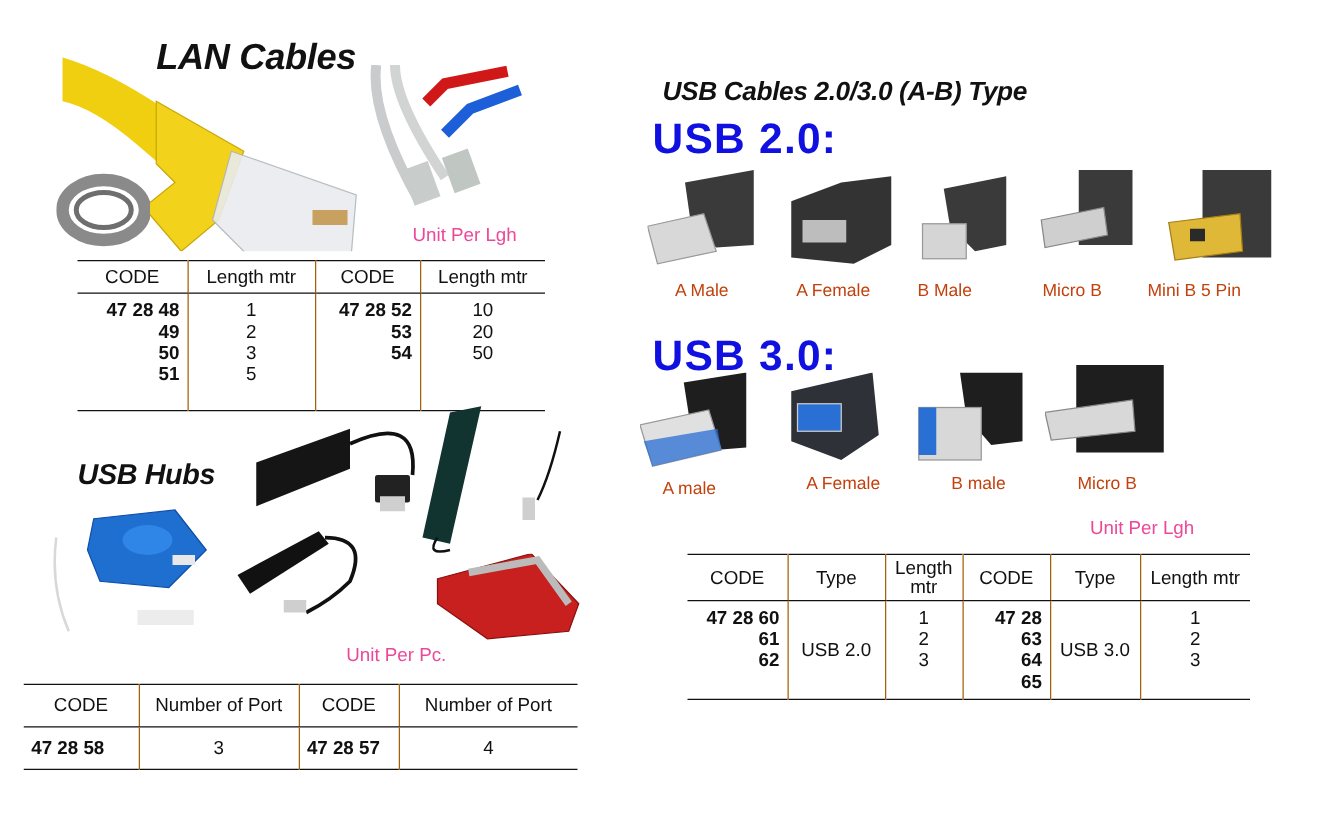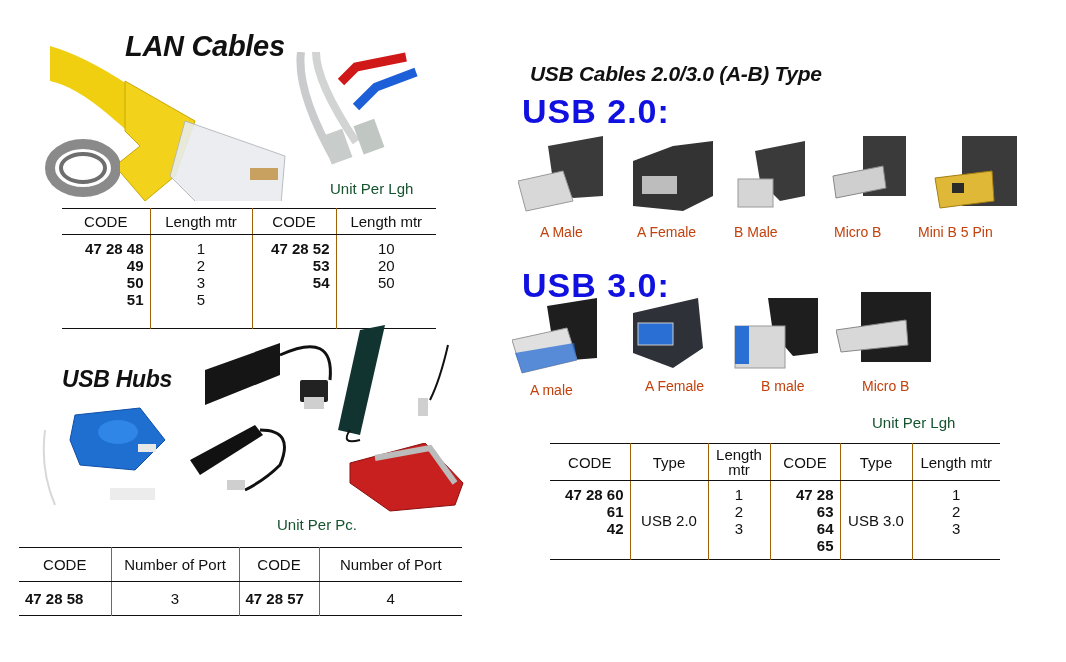--- a/index.html
+++ b/index.html
@@ -1,21 +1,21 @@
 <!DOCTYPE html>
 <html><head>
 <meta charset="utf-8">
 <style>
   * { box-sizing: border-box; margin: 0; padding: 0; }
   html, body { width: 1066px; height: 662px; background: #ffffff; overflow: hidden; }
   body { position: relative; font-family: "Liberation Sans", sans-serif; color: #111; }
   .abs { position: absolute; }
   .section-title { font-weight: bold; font-style: italic; color: #111; letter-spacing: -0.3px; }
   .usb-heading { font-family: Liberation Sans, sans-serif; font-weight: bold; color: #1010e0; font-size: 34px; letter-spacing: 1px; }
-  .unit { font-size: 15px; color: #14532d; }
+  .unit { font-size: 15px; color: #ec4899; }
   table.spec { position: absolute; border-collapse: collapse; font-size: 15px; }
   table.spec th { font-weight: normal; text-align: center; padding: 4px 6px; border-bottom: 1px solid #111; }
   table.spec td { text-align: center; vertical-align: top; padding: 5px 6px; line-height: 17px; }
   table.spec th + th, table.spec td + td { border-left: 1px solid #a16207; }
   table.spec { border-top: 1px solid #111; border-bottom: 1px solid #111; }
   table.spec td.code { font-weight: bold; text-align: right; }
   table.spec td .line { display: block; }
   .conn-label { font-size: 14px; color: #c2410c; text-align: center; position: absolute; white-space: nowrap; }
   .img { position: absolute; }
 </style>
@@ -203,21 +203,21 @@
       <th style="width:70px; padding:6px 4px;">CODE</th>
       <th style="width:72px; padding:6px 4px;">Type</th>
       <th style="padding:3px 2px; line-height:15px;">Length mtr</th>
     </tr>
   </thead>
   <tbody>
     <tr>
       <td class="code">
         <span class="line">47 28 60</span>
         <span class="line">61</span>
-        <span class="line">42</span>
+        <span class="line">62</span>
       </td>
       <td style="vertical-align:middle;">USB 2.0</td>
       <td>
         <span class="line">1</span>
         <span class="line">2</span>
         <span class="line">3</span>
       </td>
       <td class="code">
         <span class="line">47 28 63</span>
         <span class="line">64</span>

